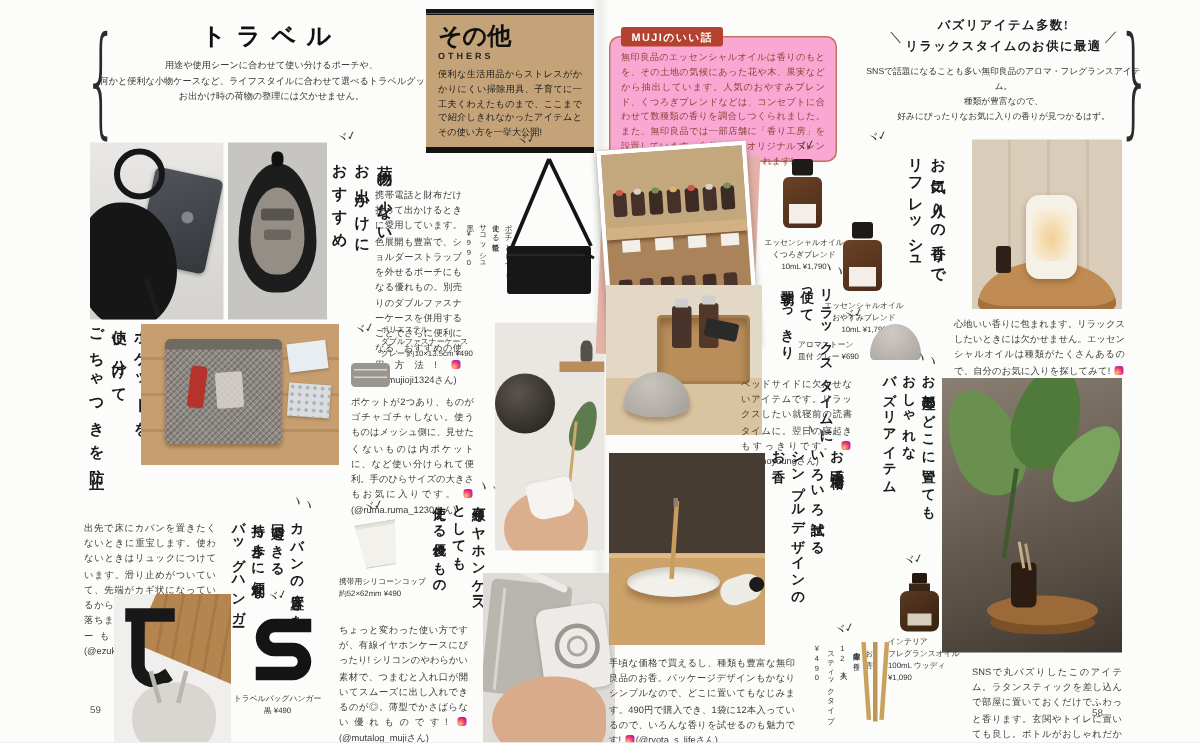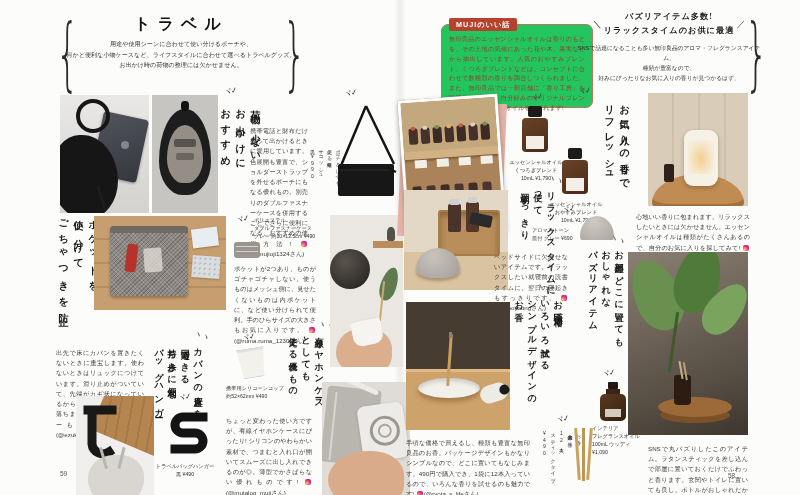--- a/index.html
+++ b/index.html
@@ -14,21 +14,21 @@
   .slash{font-size:9px;color:#333;vertical-align:middle;padding:0 2px;}
   .bigtitle{font-weight:800;font-size:16px;letter-spacing:7px;margin-top:2px;color:#111;}
   .hdesc{font-size:6.1px;line-height:1.75;white-space:pre-line;color:#333;margin-top:4px;}
   .brace{position:absolute;top:2px;font-family:"DejaVu Sans",sans-serif;font-weight:200;font-size:80px;color:#2b2b2b;transform:scaleX(.45);line-height:1;}
   
   .others{background:#c5a379;border-top:3px solid #151515;border-bottom:3px solid #151515;box-shadow:inset 0 5px 0 -4px #151515,inset 0 -5px 0 -4px #151515;padding:8px 8px 4px;box-sizing:border-box;}
   .others .t{font-size:16px;font-weight:900;color:#111;line-height:1;}
   .others .s{font-size:6px;font-weight:bold;letter-spacing:2px;margin:2px 0 4px;}
   .others .b{font-size:6.1px;line-height:1.6;text-align:justify;color:#1a1a1a;}
   
-  .mujibox{background:#22c55e;border:1.5px solid #c4705e;border-radius:7px;box-sizing:border-box;padding:9px 7px 5px;margin-left:35px;}
+  .mujibox{background:#f9a8d4;border:1.5px solid #c4705e;border-radius:7px;box-sizing:border-box;padding:9px 7px 5px;}
   .mujitab{position:absolute;top:-7px;left:7px;background:#b5422e;color:#fff;font-size:7.2px;font-weight:bold;padding:1.5px 7px;border-radius:2px;letter-spacing:1px;}
   .mujibody{font-size:6.15px;line-height:1.6;text-align:justify;color:#8a4434;}
   
   .vtx{writing-mode:vertical-rl;text-orientation:upright;white-space:pre-line;}
   .vlabel-lg{font-family:"Liberation Serif",serif;font-weight:bold;font-size:10px;letter-spacing:4px;line-height:1.5;color:#1b1b1b;}
   .vlabel{font-family:"Liberation Serif",serif;font-weight:bold;font-size:9px;letter-spacing:1.5px;line-height:1.45;color:#1b1b1b;}
   
   .review{font-size:6.2px;line-height:1.65;text-align:justify;color:#3a3a3a;}
   .cap{font-size:5.2px;line-height:1.55;color:#333;white-space:pre-line;}
   .capv{font-size:5px;line-height:1.7;color:#333;letter-spacing:.5px;}
@@ -50,20 +50,25 @@
 
   <div class="abs hd" style="left:58px;top:12px;width:246px;">
     <span class="brace" style="left:-16px;">{</span>
     <span class="brace" style="right:-16px;">}</span>
     <div class="bigtitle">トラベル</div>
     <div class="hdesc">用途や使用シーンに合わせて使い分けるポーチや、
 何かと便利な小物ケースなど、ライフスタイルに合わせて選べるトラベルグッズ。
 お出かけ時の荷物の整理には欠かせません。</div>
   </div>
 
+  <div class="abs others" style="left:284px;top:6px;width:112px;height:96px;">
+    <div class="t">その他</div>
+    <div class="s">OTHERS</div>
+    <div class="b">便利な生活用品からストレスがかかりにくい掃除用具、子育てに一工夫くわえたものまで、ここまでで紹介しきれなかったアイテムとその使い方を一挙大公開!</div>
+  </div>
 
   <div class="ph" style="left:60px;top:95px;width:89px;height:118px;background:linear-gradient(180deg,#e9e8e6,#d3d2cf);">
     <div class="shape" style="right:6px;top:20px;width:46px;height:64px;background:linear-gradient(150deg,#51555b,#34373c);border-radius:4px;transform:rotate(12deg);box-shadow:0 1px 3px rgba(0,0,0,.35);"></div>
     <div class="shape" style="right:20px;top:46px;width:8px;height:8px;border-radius:50%;background:#83878d;"></div>
     <div class="shape" style="left:-8px;bottom:-6px;width:66px;height:84px;background:#161616;border-radius:42% 55% 46% 50%;"></div>
     <div class="shape" style="left:16px;top:4px;width:26px;height:26px;border:4px solid #161616;border-radius:50%;background:transparent;"></div>
     <div class="shape" style="left:40px;bottom:2px;width:3px;height:26px;background:#1d1d1d;transform:rotate(-18deg);"></div>
   </div>
 
   <div class="ph" style="left:152px;top:95px;width:66px;height:118px;background:#c7c5c1;">

